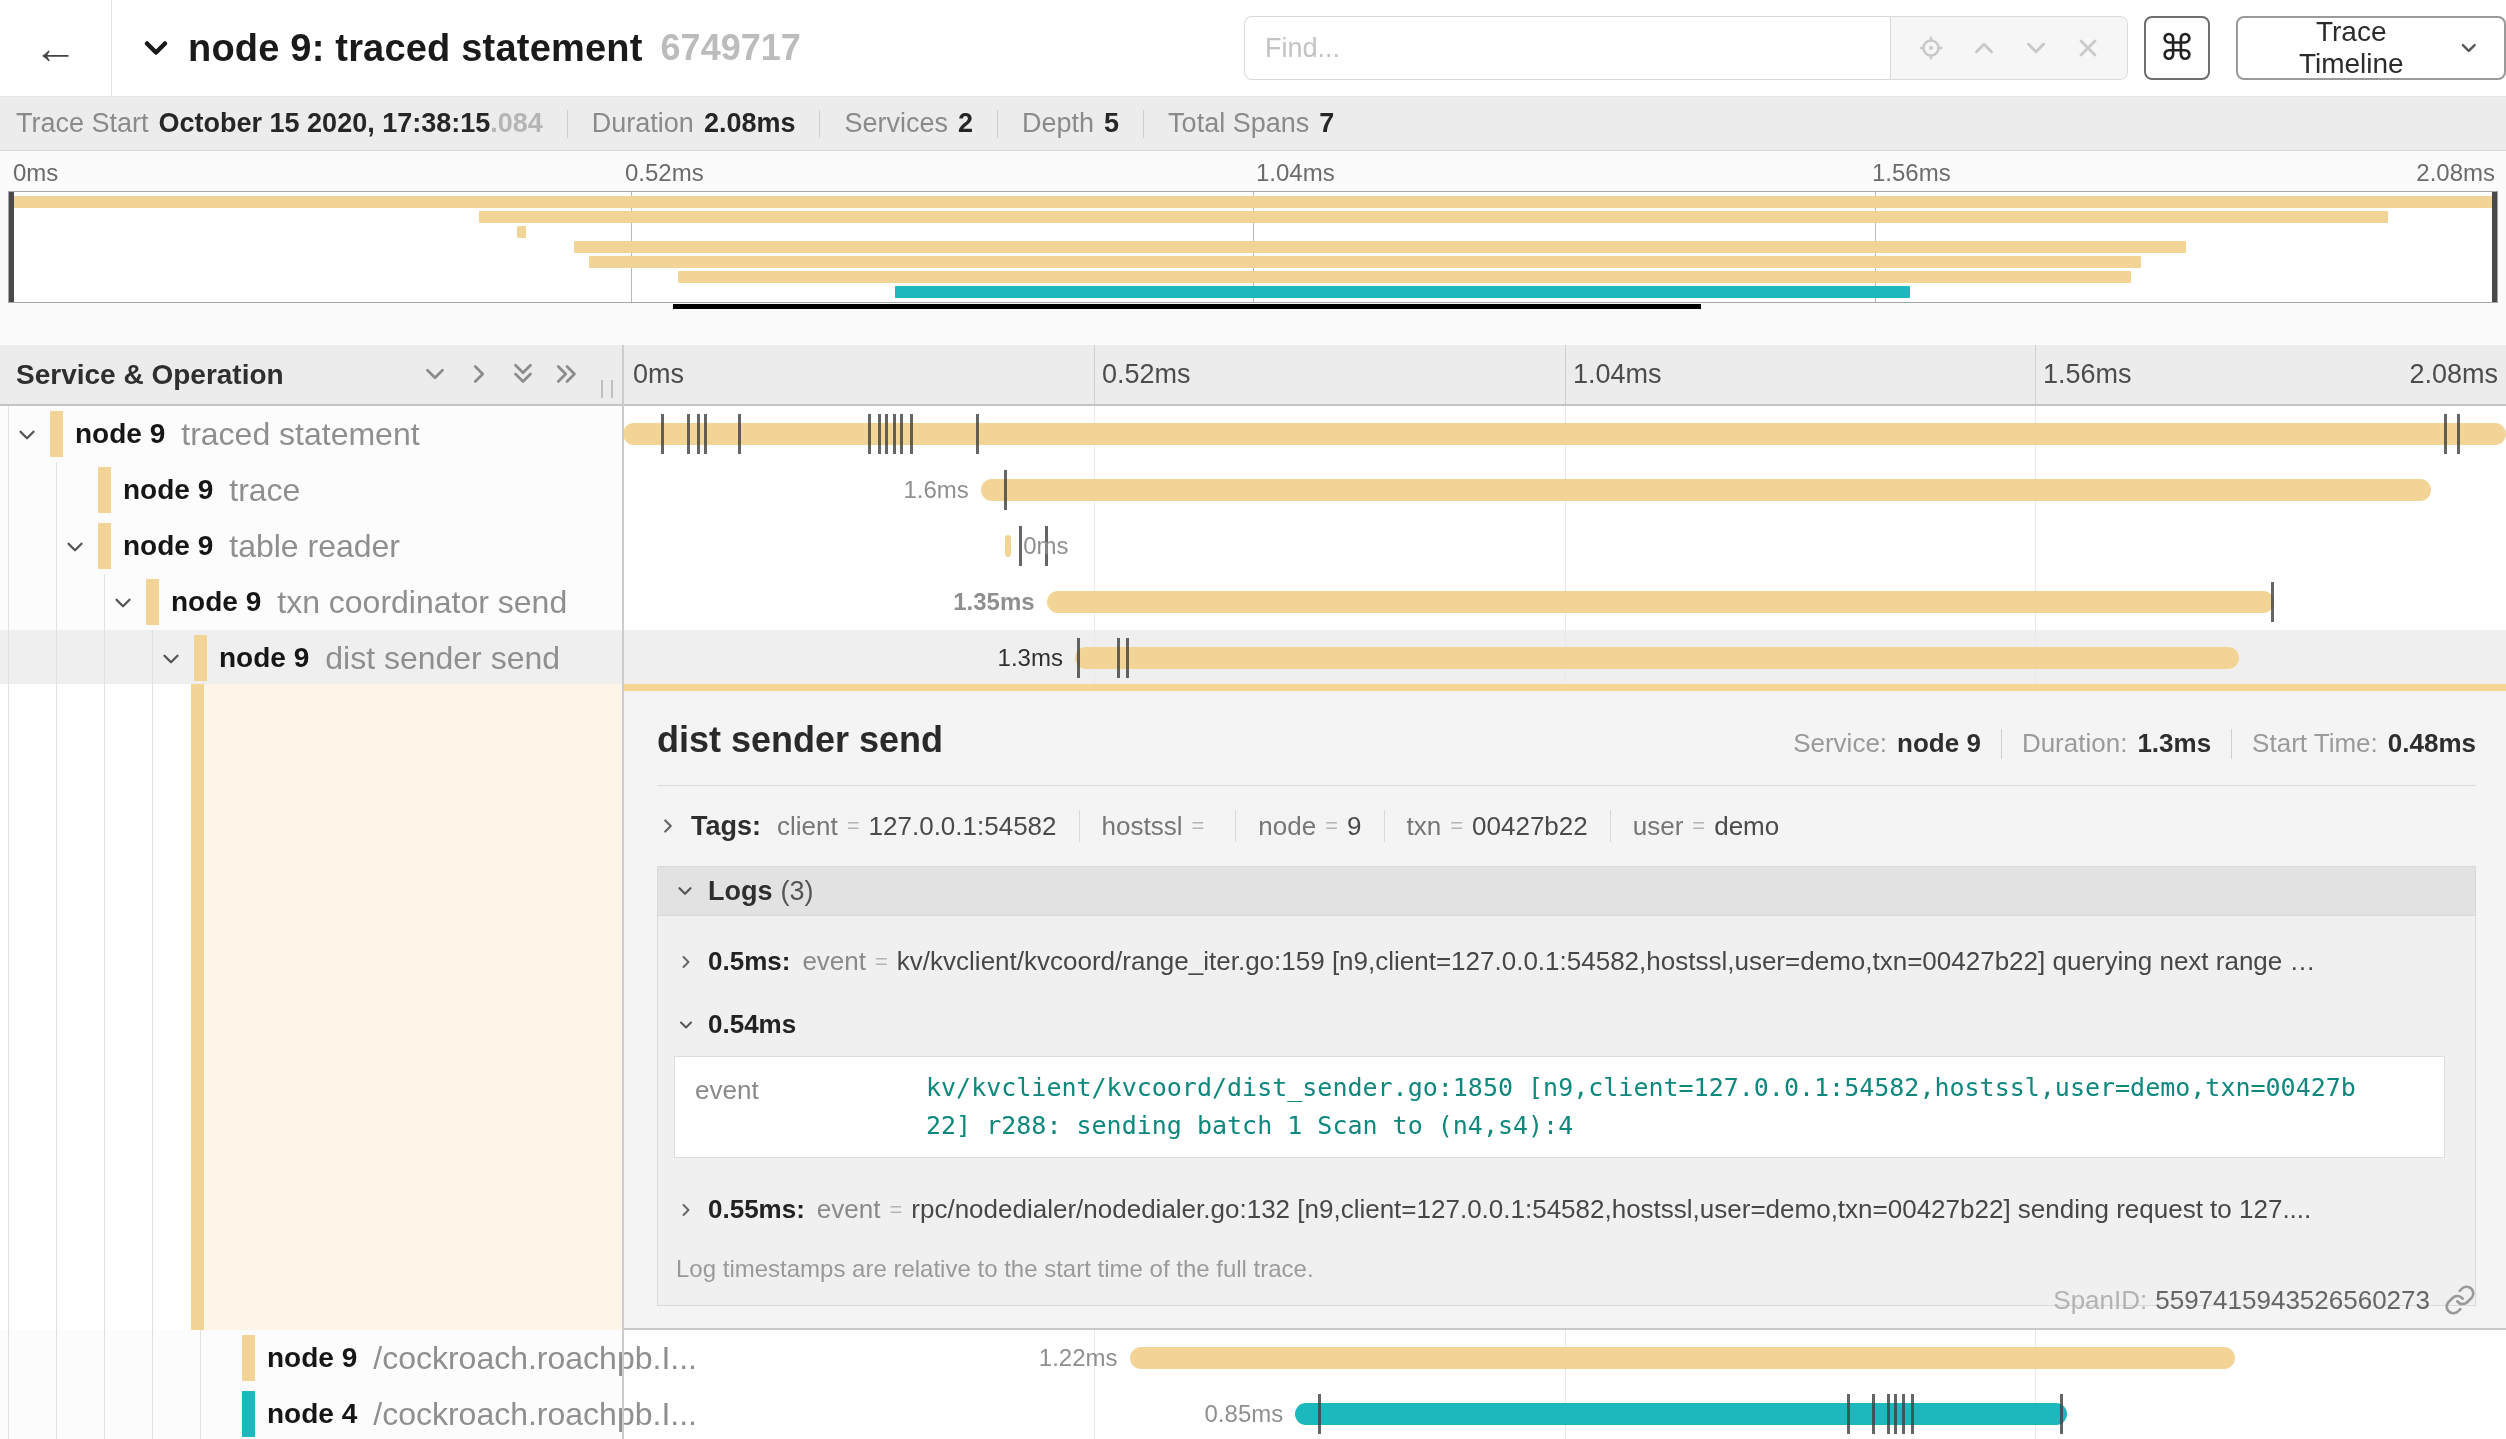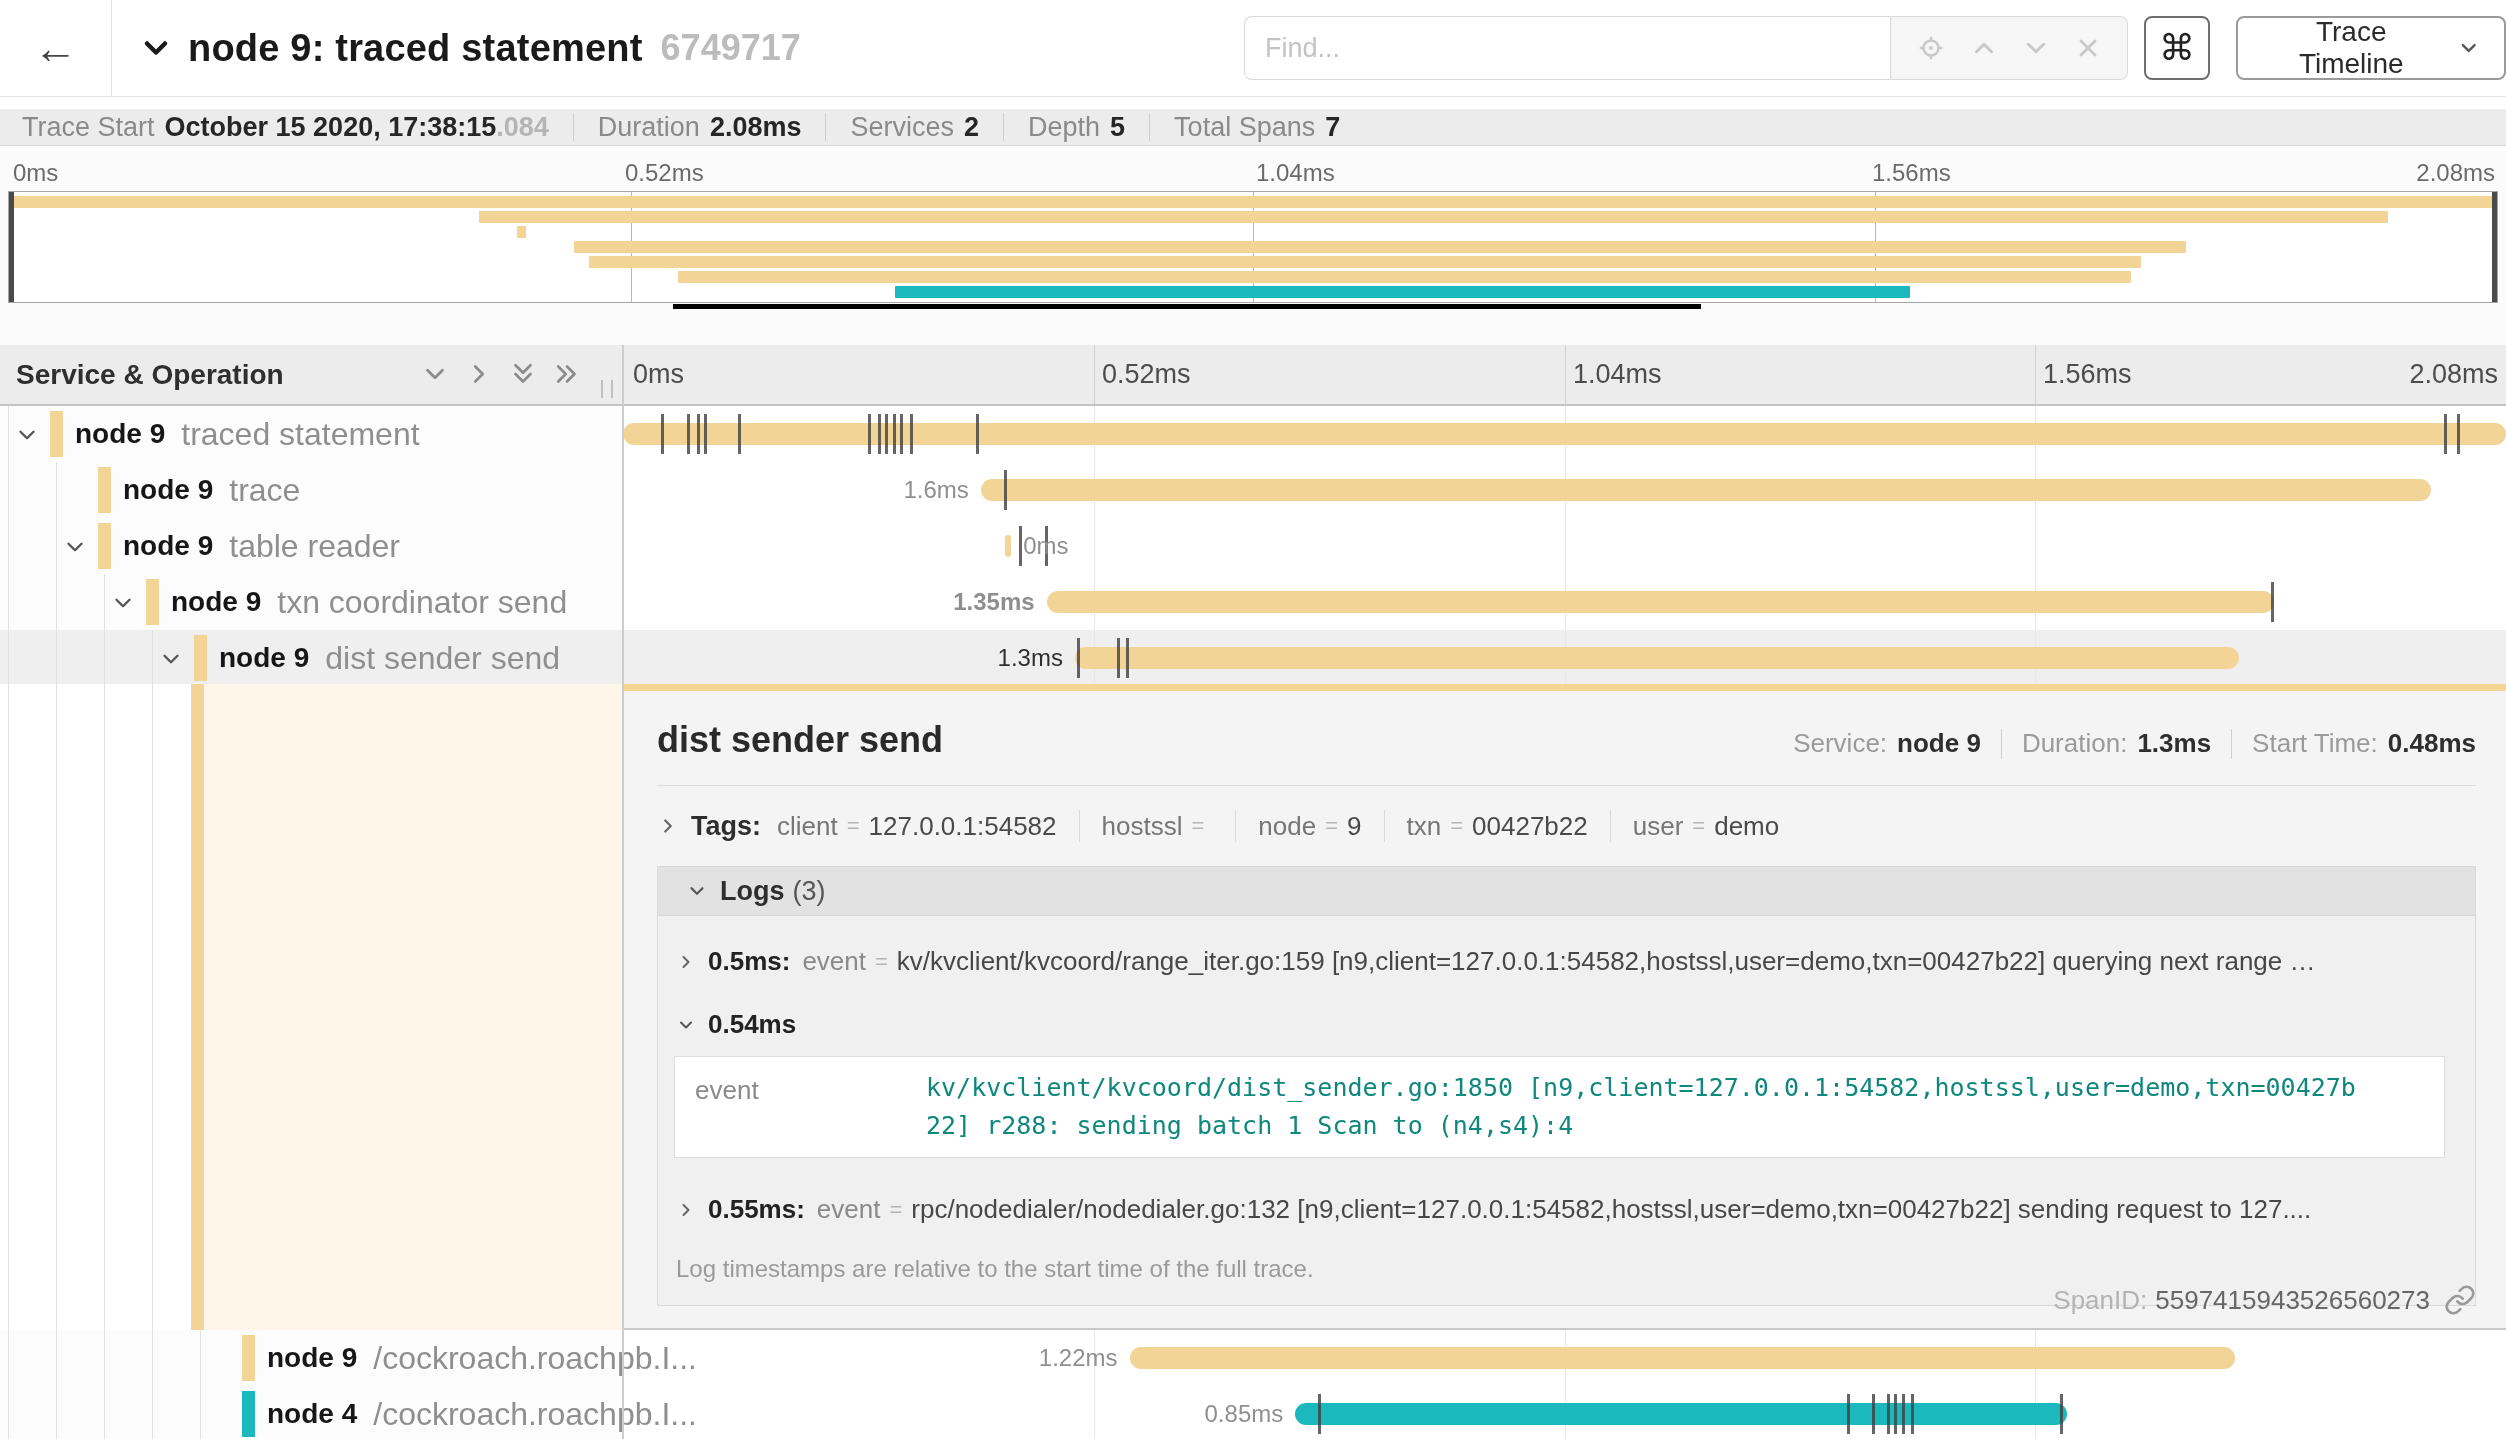--- a/index.html
+++ b/index.html
@@ -18,21 +18,21 @@
   .find-group { position:absolute; left:1244px; top:16px; height:64px; display:flex; }
   .find-input { width:646px; height:64px; border:1px solid #d9d9d9; border-right:none; border-radius:8px 0 0 8px; font-size:27px; padding:8px 20px; color:#444; outline:none; font-family:"Liberation Sans", sans-serif; background:#fff; }
   .find-input::placeholder { color:#c3c3c3; }
   .find-suffix { width:238px; height:64px; background:#f6f6f6; border:1px solid #d9d9d9; border-radius:0 8px 8px 0; display:flex; align-items:center; justify-content:space-around; padding:0 14px; }
   .find-suffix svg { display:block; }
   .kbd-btn { position:absolute; left:2144px; top:16px; width:66px; height:64px; border:2px solid #6e6e6e; border-radius:8px; background:#fff; display:flex; align-items:center; justify-content:center; font-size:36px; color:#222; cursor:pointer; }
   .view-btn { position:absolute; left:2236px; top:16px; height:64px; padding:0 24px; border:2px solid #9a9a9a; border-radius:8px; background:#fff; display:flex; align-items:center; font-size:28px; color:#2b2b2b; cursor:pointer; }
   .view-btn svg { margin-left:16px; }
 
   
-  #summary-bar { position:absolute; left:0; top:97px; width:2506px; height:37px; background:#ececec; border-bottom:1px solid #d6d6d6; display:flex; align-items:center; padding-left:22px; font-size:27px;margin-top:12px; }
+  #summary-bar { position:absolute; left:0; top:97px; width:2506px; height:54px; background:#ececec; border-bottom:1px solid #d6d6d6; display:flex; align-items:center; padding-left:16px; font-size:27px; }
   .sum-label { color:#8a8a8a; }
   .sum-value { color:#262626; font-weight:700; margin-left:10px; }
   .sum-suffix { color:#b5b5b5; font-weight:700; }
   .sum-sep { width:1px; height:28px; background:#cdcdcd; margin:0 24px; }
 
   
   #minimap-region { position:absolute; left:0; top:151px; width:2506px; height:194px; background:#fbfbfb; }
   .mm-axis-label { position:absolute; top:8px; font-size:24px; color:#6b6b6b; }
   #mm-canvas { position:absolute; left:8px; top:40px; width:2490px; height:112px; background:#fff; border:1px solid #a5a5a5; }
   .mm-grid { position:absolute; top:0; bottom:0; width:1px; background:#b8b8b8; }
@@ -85,21 +85,21 @@
   .dp-hr { border:none; border-top:1px solid #dcdcdc; margin-top:24px; }
   .tags-row { display:flex; align-items:center; margin-top:18px; height:44px; }
   .tags-chevron { display:flex; align-items:center; cursor:pointer; }
   .tags-label { font-size:27px; font-weight:700; color:#2e2e2e; margin:0 16px 0 12px; }
   .tag-item { display:flex; align-items:center; }
   .tag-key { font-size:26px; color:#767676; }
   .tag-eq { font-size:22px; color:#b5b5b5; margin:0 9px; }
   .tag-val { font-size:26px; color:#4a4a4a; }
   .tag-sep { width:1px; height:32px; background:#d9d9d9; margin:0 22px; }
   .logs-box { margin-top:18px; border:1px solid #d9d9d9; background:#f0f0f0; }
-  .logs-header { height:49px; background:#e2e2e2; border-bottom:1px solid #d9d9d9; display:flex; align-items:center; padding-left:28px; cursor:pointer; }
+  .logs-header { height:49px; background:#e2e2e2; border-bottom:1px solid #d9d9d9; display:flex; align-items:center; padding-left:16px; cursor:pointer; }
   .logs-title { font-size:27px; font-weight:700; color:#2e2e2e; margin-left:12px; }
   .logs-count { font-size:27px; color:#555; margin-left:8px; font-weight:400; }
   .log-row { display:flex; align-items:center; padding-left:18px; white-space:nowrap; overflow:hidden; cursor:pointer; }
   .log-row.first { margin-top:30px; }
   .log-row.third { margin-top:36px; }
   .log-time { font-size:26px; font-weight:700; color:#222; margin:0 12px; }
   .log-key { font-size:26px; color:#8a8a8a; }
   .log-eq { font-size:22px; color:#b5b5b5; margin:0 9px; }
   .log-val { font-size:26px; color:#474747; overflow:hidden; text-overflow:clip; }
   .log-sub-header { display:flex; align-items:center; padding-left:18px; margin-top:32px; cursor:pointer; }

